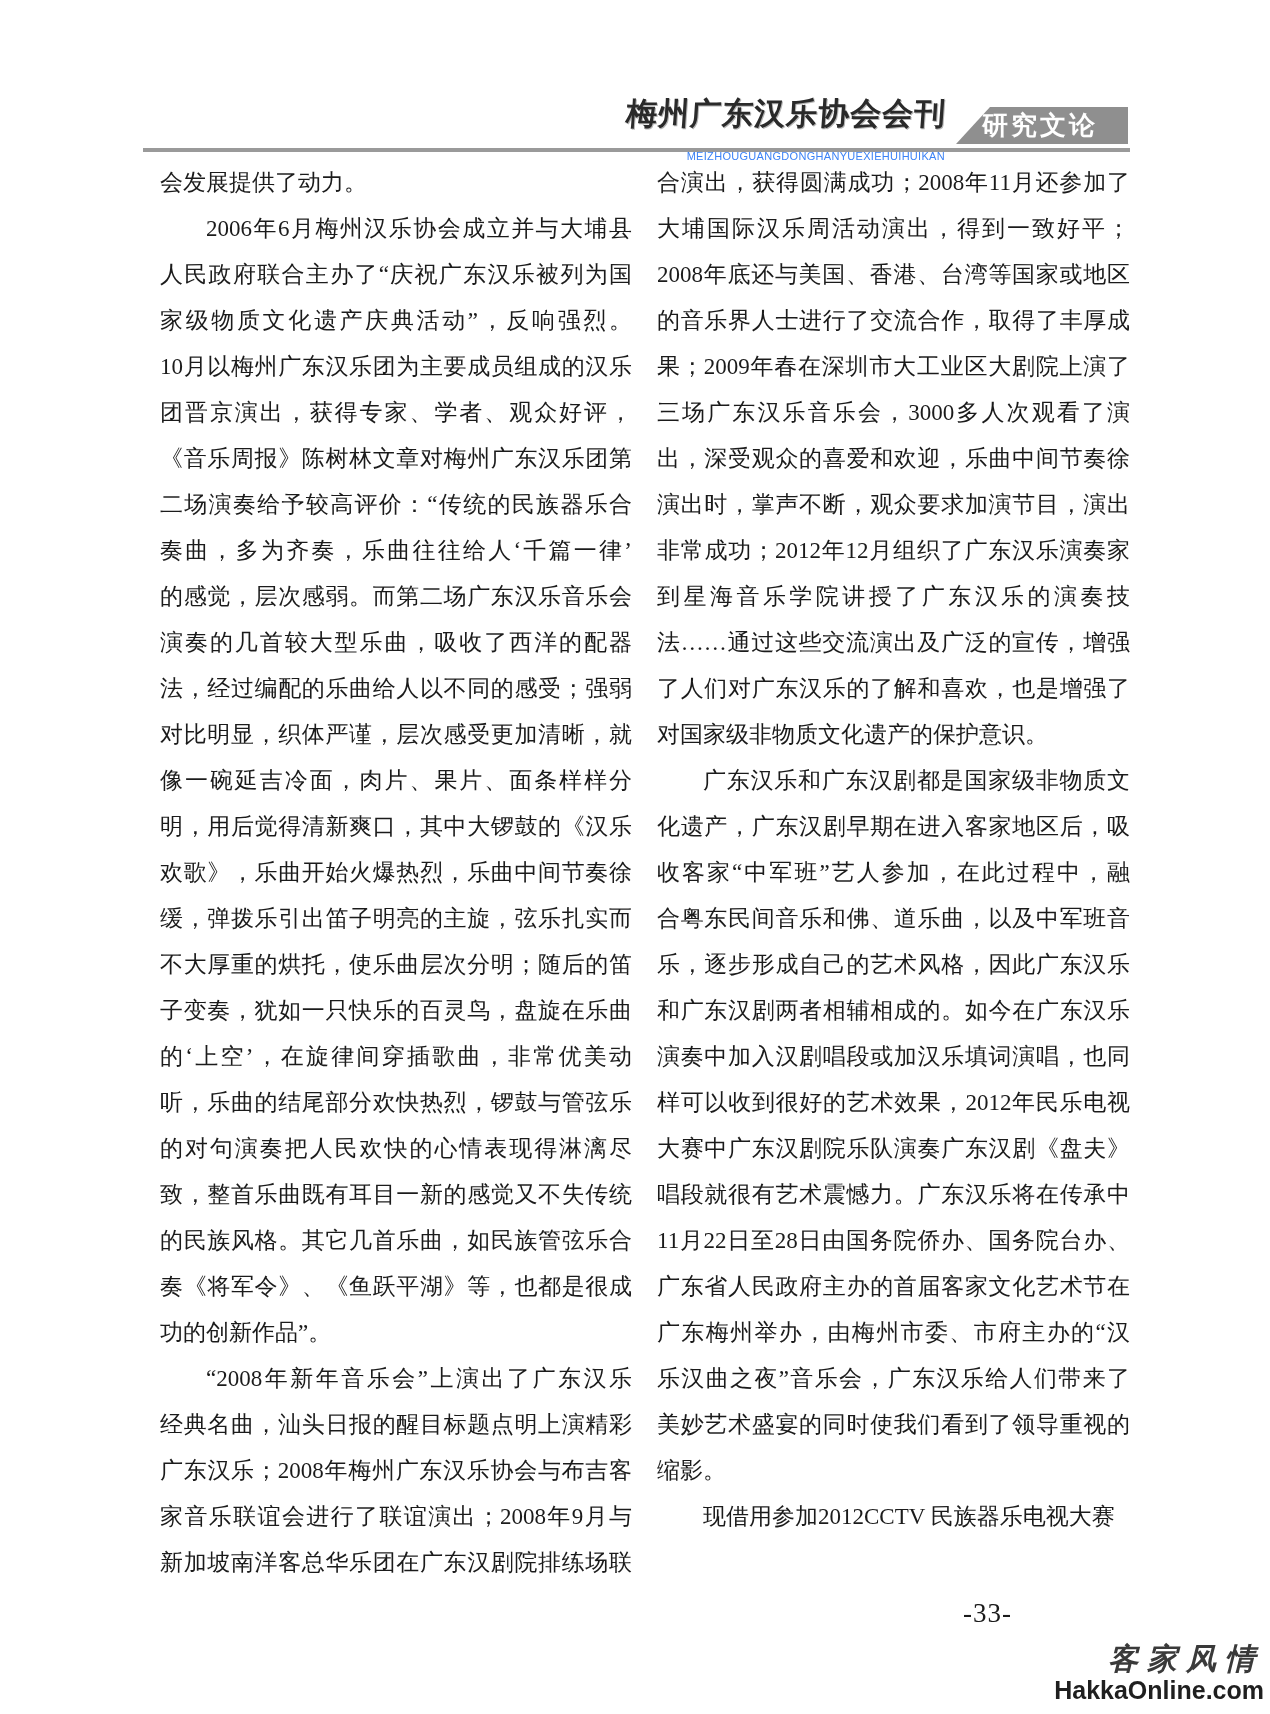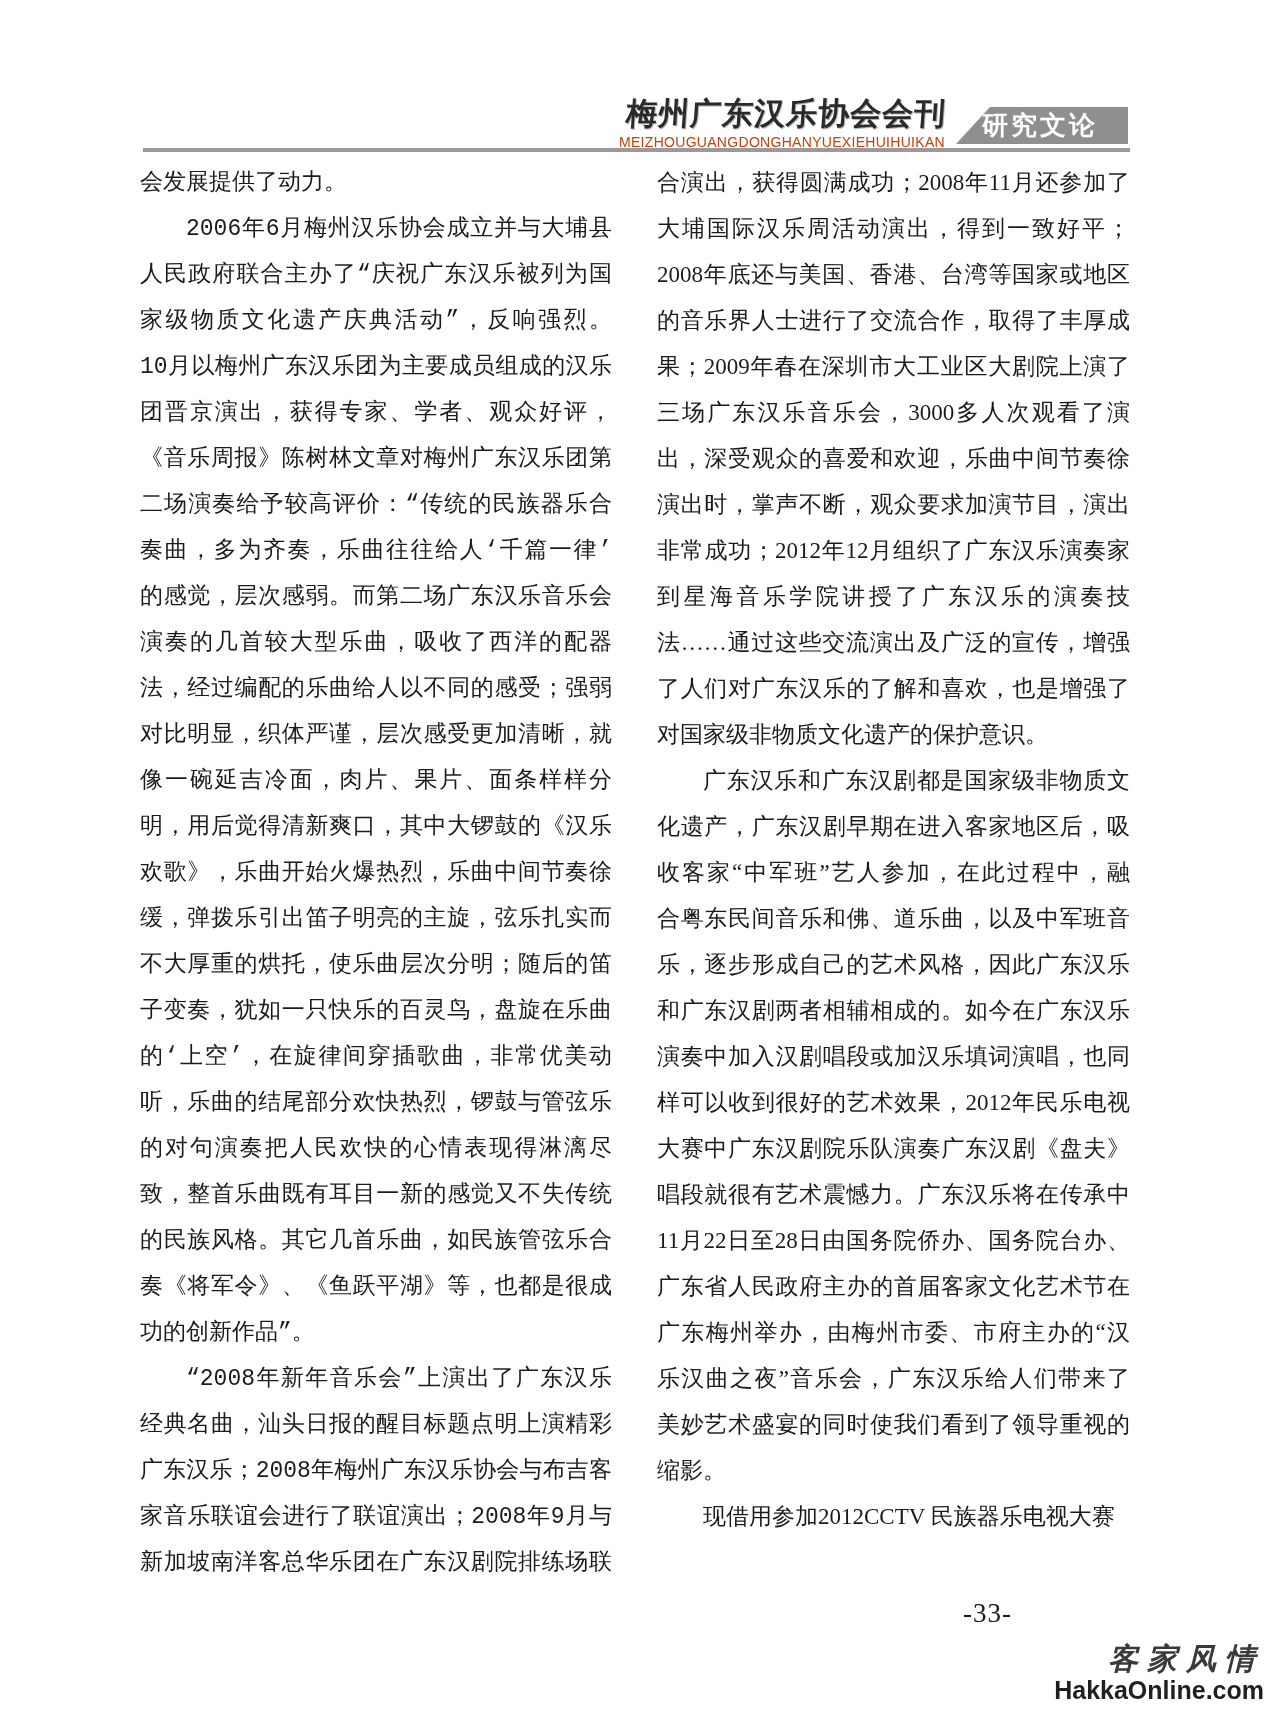--- a/index.html
+++ b/index.html
@@ -16,43 +16,43 @@
   }
   .journal-title {
     font-size:31px; font-weight:bold; line-height:34px;
     color:#2a2a2a; letter-spacing:1px;
     text-shadow:1px 1px 0 #b5b5b5;
     transform:skewX(-4deg); transform-origin:right bottom;
     white-space:nowrap;
   }
   .journal-pinyin {
     font-family:"Liberation Sans","DejaVu Sans",sans-serif;
-    font-size:14px; line-height:14px; color:#c2410c; letter-spacing:0.3px;
-    margin-top:4px; white-space:nowrap;
+    font-size:11px; line-height:14px; color:#3b82f6; letter-spacing:0.3px;
+    margin-top:18px; white-space:nowrap;
   }
   .section-tag {
     position:absolute; top:107px; left:956px; width:172px; height:37px;
     background:#8f8f8f;
     clip-path:polygon(34px 0, 100% 0, 100% 100%, 0 100%);
     display:flex; align-items:center; justify-content:flex-start;
   }
   .section-tag-label {
     font-size:26px; font-weight:bold; color:#ffffff;
     letter-spacing:3px; padding-left:26px; line-height:37px;
     font-family:"Liberation Sans","DejaVu Sans",sans-serif;
     white-space:nowrap;
   }
   .header-rule {
     position:absolute; top:148px; left:143px; width:987px; height:4px;
     background:#9a9a9a;
   }
 
   
   .column { position:absolute; top:160px; }
-  .column-left  { left:140px; width:472px;font-family:Liberation Mono, monospace; }
+  .column-left  { left:160px; width:472px; }
   .column-right { left:657px; width:473px; }
   .line {
     height:46px; line-height:46px; font-size:23px;
     overflow:hidden; white-space:nowrap; color:#1b1b1b;
   }
   .line.fill {
     white-space:normal;
     text-align:justify; text-align-last:justify;
     text-justify:inter-character;
   }

